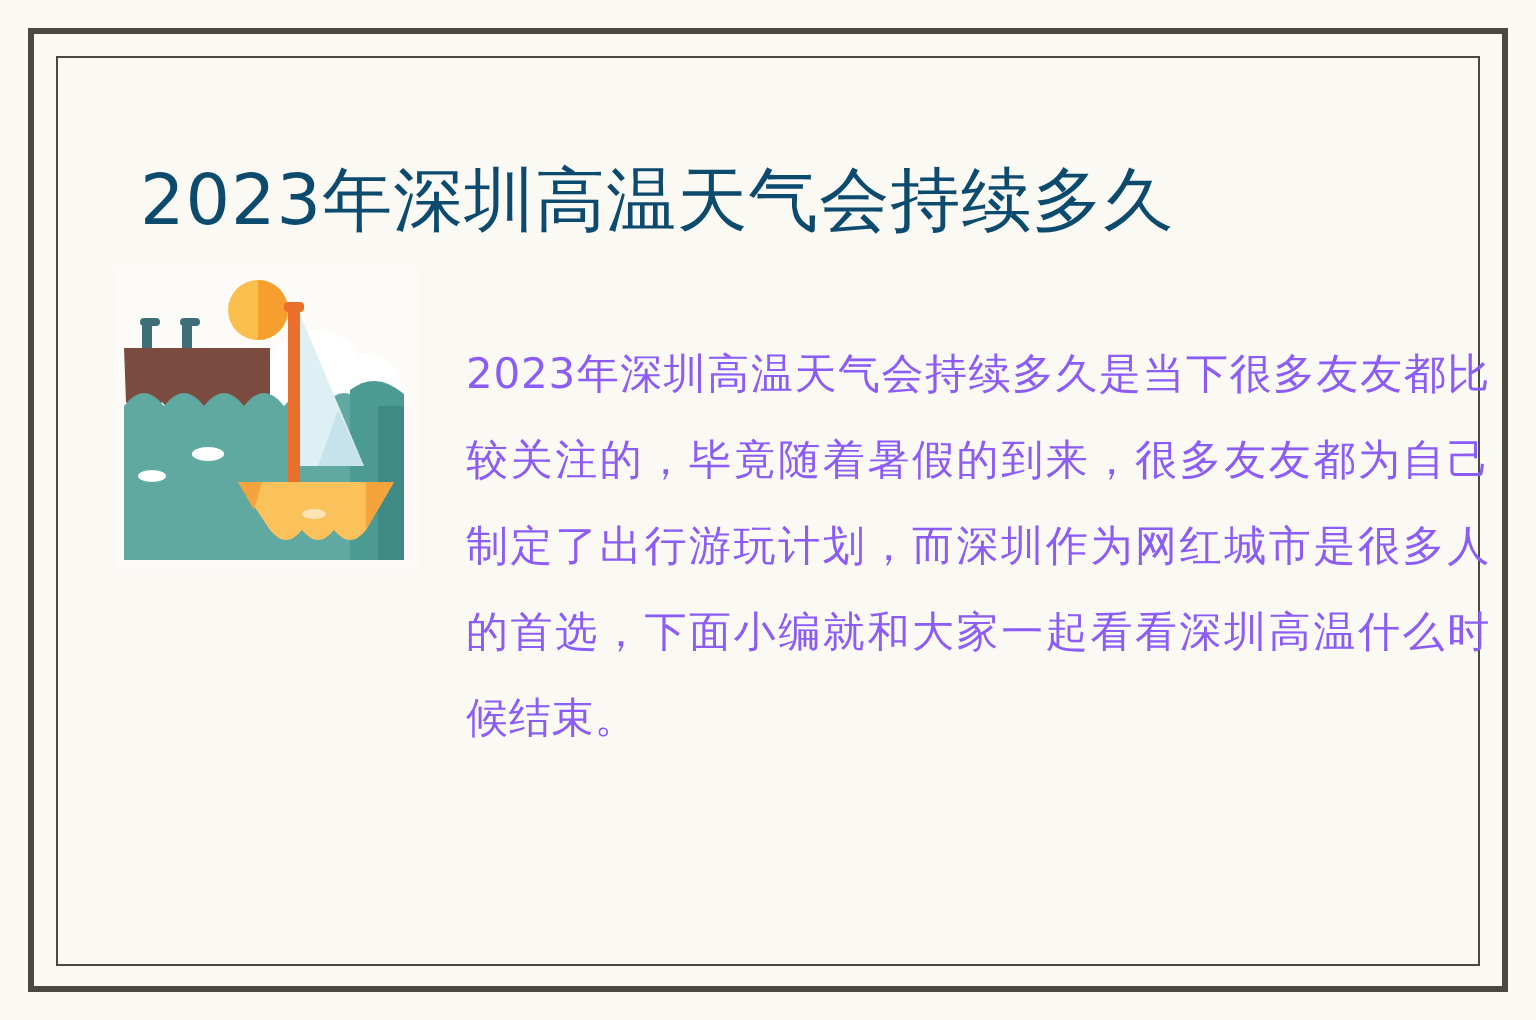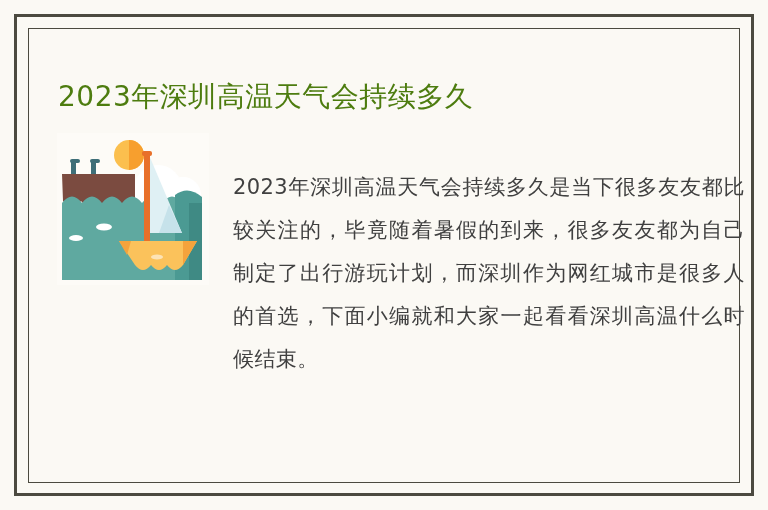--- a/index.html
+++ b/index.html
@@ -49,47 +49,47 @@
   .content {
     position: absolute;
     left: 0;
     top: 0;
     width: 768px;
     height: 510px;
   }
 
   .page-title {
     position: absolute;
-    left: 58px;
+    left: 70px;
     top: 58px;
     width: 650px;
-    font-size: 28px;
+    font-size: 35px;
     line-height: 40px;
     font-weight: 400;
-    color: #4d7c0f;
+    color: #0c4a6e;
     letter-spacing: 0.5px;
     white-space: nowrap;
   }
 
   .article-body {
     position: absolute;
     left: 57px;
     top: 133px;
     width: 660px;
     height: 230px;
   }
 
   .article-text {
     position: absolute;
     left: 176px;
     top: 12px;
     width: 512px;
     font-size: 21px;
     line-height: 43px;
-    color: #404040;
+    color: #8b5cf6;
     letter-spacing: 0.4px;
     text-align: justify;
     text-justify: inter-ideograph;
   }
 
   
   .illustration {
     position: absolute;
     left: 0px;
     top: 0px;

